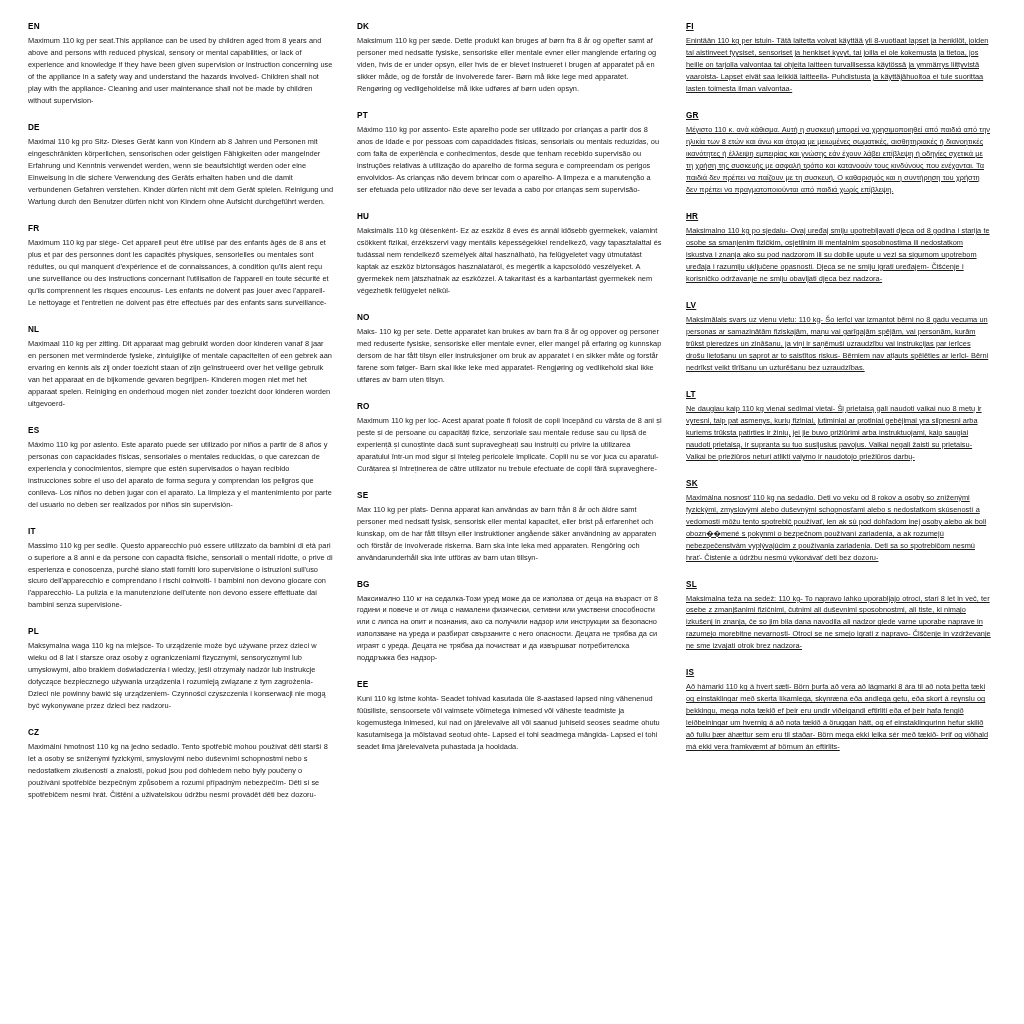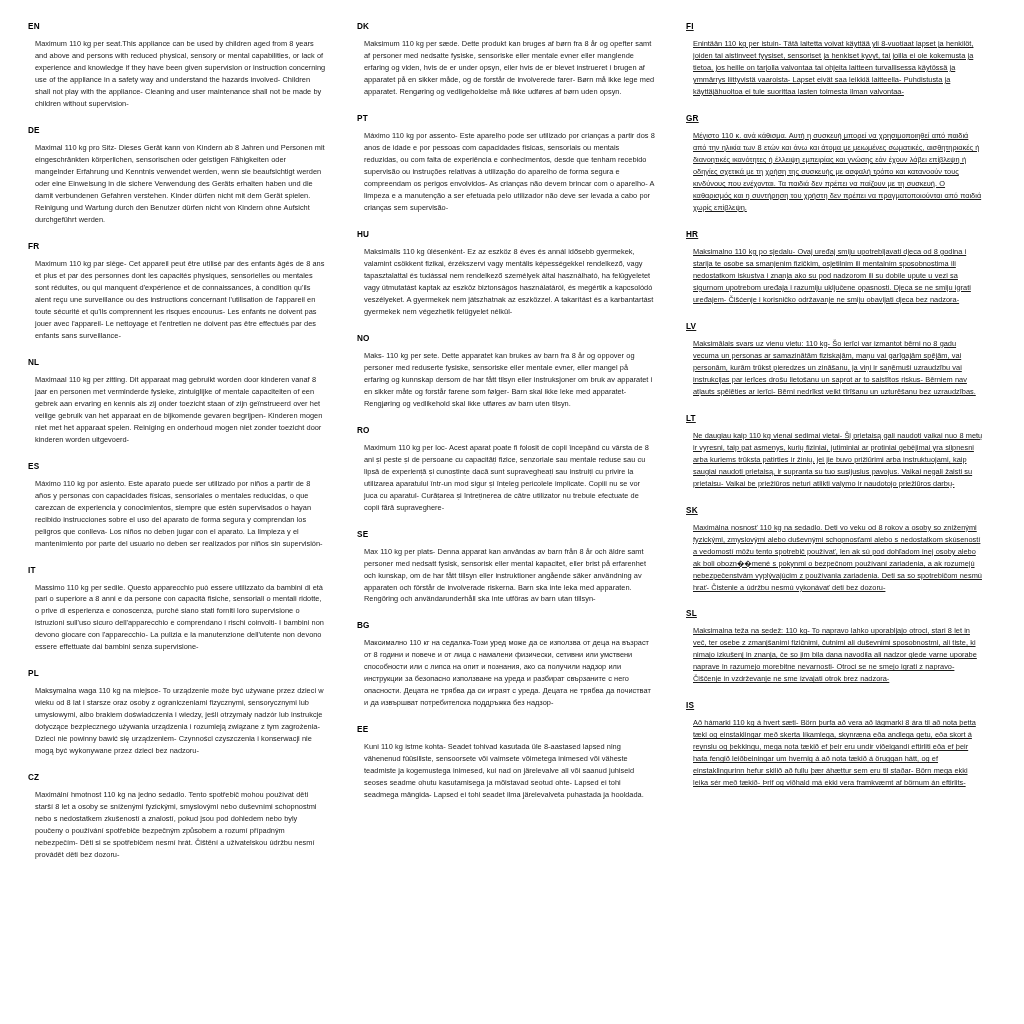--- a/index.html
+++ b/index.html
@@ -38,21 +38,21 @@
   .lang {
     font-size: 8.2px;
     font-weight: bold;
     letter-spacing: 0.2px;
     margin: 0 0 4px 0;
     color: #000000;
   }
   .para {
     font-size: 7.4px;
     line-height: 1.62;
-    margin: 7px;
+    margin: 0;
     text-align: left;
     color: #1a1a1a;
     word-spacing: 0.2px;
   }
   
   .col-1 .block { margin-bottom: 16px; }
   .col-2 .block { margin-bottom: 16px; }
   .col-3 .block { margin-bottom: 16px; text-decoration: underline; }
 </style>
 </head>

